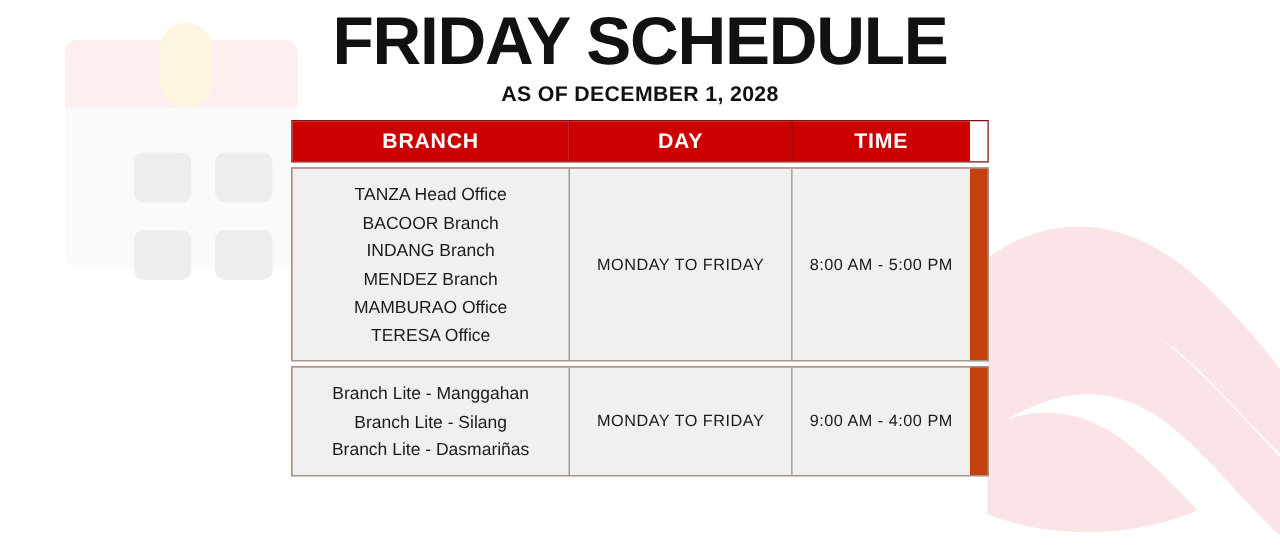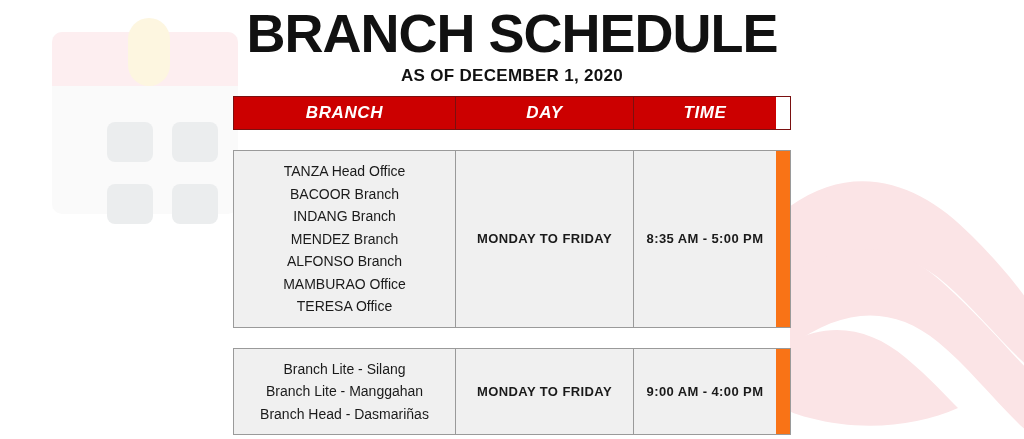--- a/index.html
+++ b/index.html
@@ -107,43 +107,42 @@
   .table-wrap {
     width: 558px;
     margin: 10px auto 0 auto;
   }
 
   
   .thead {
     display: flex;
     height: 34px;
     border: 1px solid #7a1010;
-    font-style: italic;
   }
   .th {
     background: #CC0000;
     color: #ffffff;
     font-size: 17px;
     font-weight: bold;
     letter-spacing: 0.6px;
     display: flex;
     align-items: center;
     justify-content: center;
   }
   .th + .th { border-left: 1px solid #7a1010; }
   .col-branch { width: 221px; flex: none; }
   .col-day    { width: 178px; flex: none; }
   .col-time   { width: 143px; flex: none; }
 
   
   .tblock {
     display: flex;
     border: 1px solid #9a9a9a;
-    background: #f97316;
-    margin-top: 20px;
+    background: #c2410c;
+    margin-top: 4px;
   }
   .td {
     background: #f0f0f0;
     display: flex;
     flex-direction: column;
     align-items: center;
     justify-content: center;
     padding: 9px 4px;
   }
   .td + .td { border-left: 1px solid #9a9a9a; }
@@ -151,21 +150,21 @@
   .branch-line {
     font-size: 14px;
     line-height: 22.5px;
     color: #1a1a1a;
     text-align: center;
     white-space: nowrap;
   }
   .cell-text {
     font-size: 13px;
     letter-spacing: 0.4px;
-    font-weight: 700;
+    font-weight: 400;
     color: #1a1a1a;
     text-align: center;
     white-space: nowrap;
   }
 </style>
 </head>
 <body>
 
 <div class="bg-layer">
 
@@ -184,54 +183,53 @@
       <path d="M-10,118 C60,60 130,86 182,140 C214,172 232,196 240,208 L240,272 C214,250 188,216 156,188 C106,144 48,150 -10,196 Z" fill="#FBE4E6"></path>
       <path d="M-10,186 C48,142 104,142 152,186 C196,226 220,256 240,276 L240,338 C210,312 180,272 148,246 C100,206 46,212 -10,258 Z" fill="#FBE4E6"></path>
       <path d="M-10,252 C34,224 78,230 116,262 C140,282 156,300 168,312 C128,330 72,336 20,322 C4,318 -4,314 -10,310 Z" fill="#FBE4E6"></path>
     </svg>
   </div>
 
 </div>
 
 <div class="content">
 
-  <div class="title">BRANCH SCHEDULE</div>
-  <div class="subtitle">AS OF DECEMBER 1, 2020</div>
+  <div class="title">FRIDAY SCHEDULE</div>
+  <div class="subtitle">AS OF DECEMBER 1, 2028</div>
 
   <div class="table-wrap">
 
     <div class="thead">
       <div class="th col-branch">BRANCH</div>
       <div class="th col-day">DAY</div>
       <div class="th col-time">TIME</div>
     </div>
 
     <div class="tblock">
       <div class="td col-branch">
         <div class="branch-line">TANZA Head Office</div>
         <div class="branch-line">BACOOR Branch</div>
         <div class="branch-line">INDANG Branch</div>
         <div class="branch-line">MENDEZ Branch</div>
-        <div class="branch-line">ALFONSO Branch</div>
         <div class="branch-line">MAMBURAO Office</div>
         <div class="branch-line">TERESA Office</div>
       </div>
       <div class="td col-day">
         <div class="cell-text">MONDAY TO FRIDAY</div>
       </div>
       <div class="td col-time">
-        <div class="cell-text">8:35 AM - 5:00 PM</div>
+        <div class="cell-text">8:00 AM - 5:00 PM</div>
       </div>
     </div>
 
     <div class="tblock">
       <div class="td col-branch">
+        <div class="branch-line">Branch Lite - Manggahan</div>
         <div class="branch-line">Branch Lite - Silang</div>
-        <div class="branch-line">Branch Lite - Manggahan</div>
-        <div class="branch-line">Branch Head - Dasmariñas</div>
+        <div class="branch-line">Branch Lite - Dasmariñas</div>
       </div>
       <div class="td col-day">
         <div class="cell-text">MONDAY TO FRIDAY</div>
       </div>
       <div class="td col-time">
         <div class="cell-text">9:00 AM - 4:00 PM</div>
       </div>
     </div>
 
   </div>

